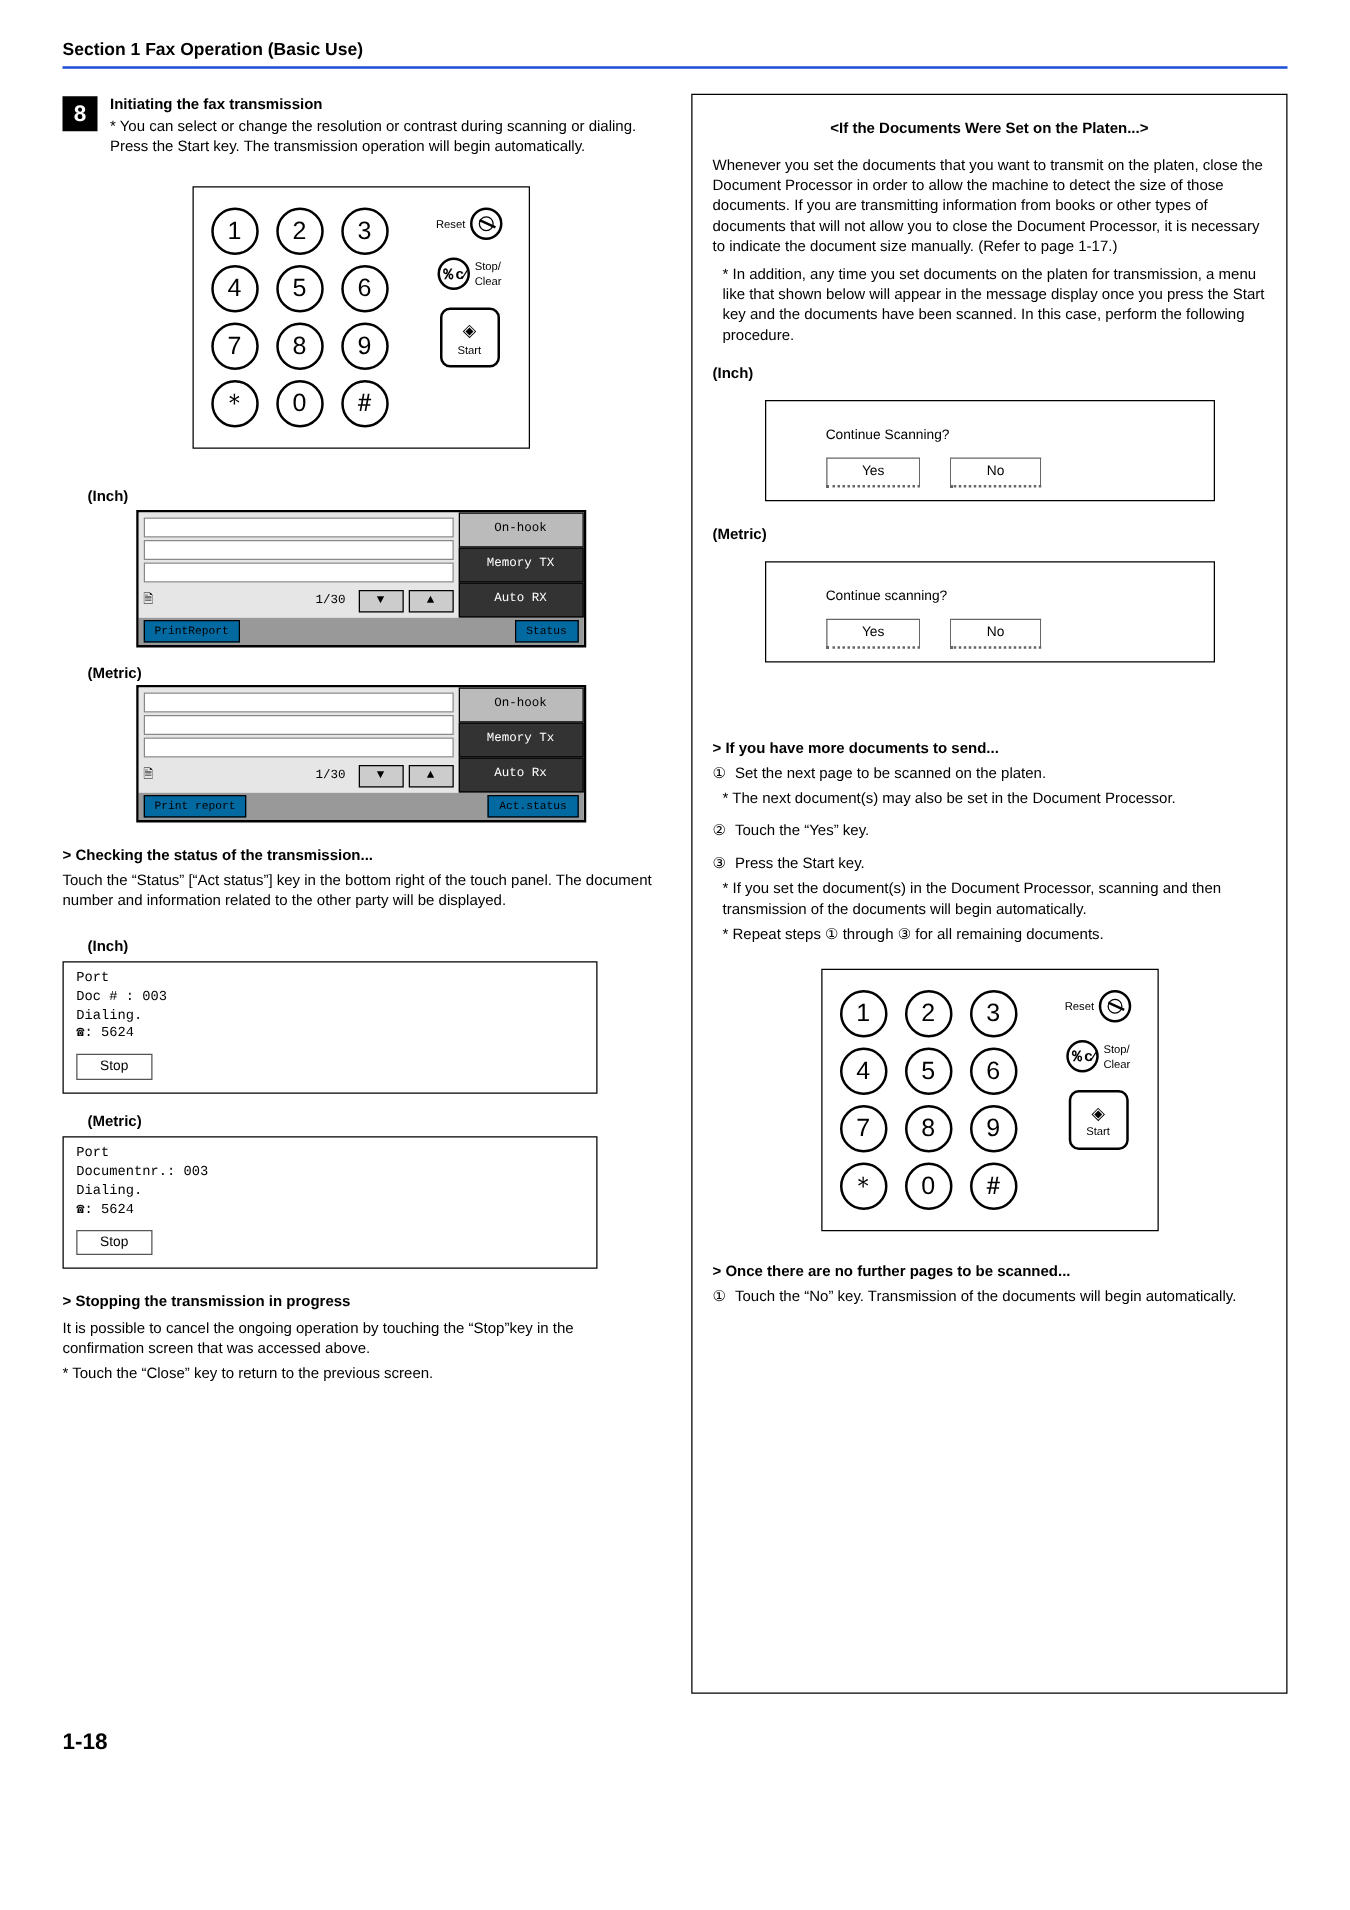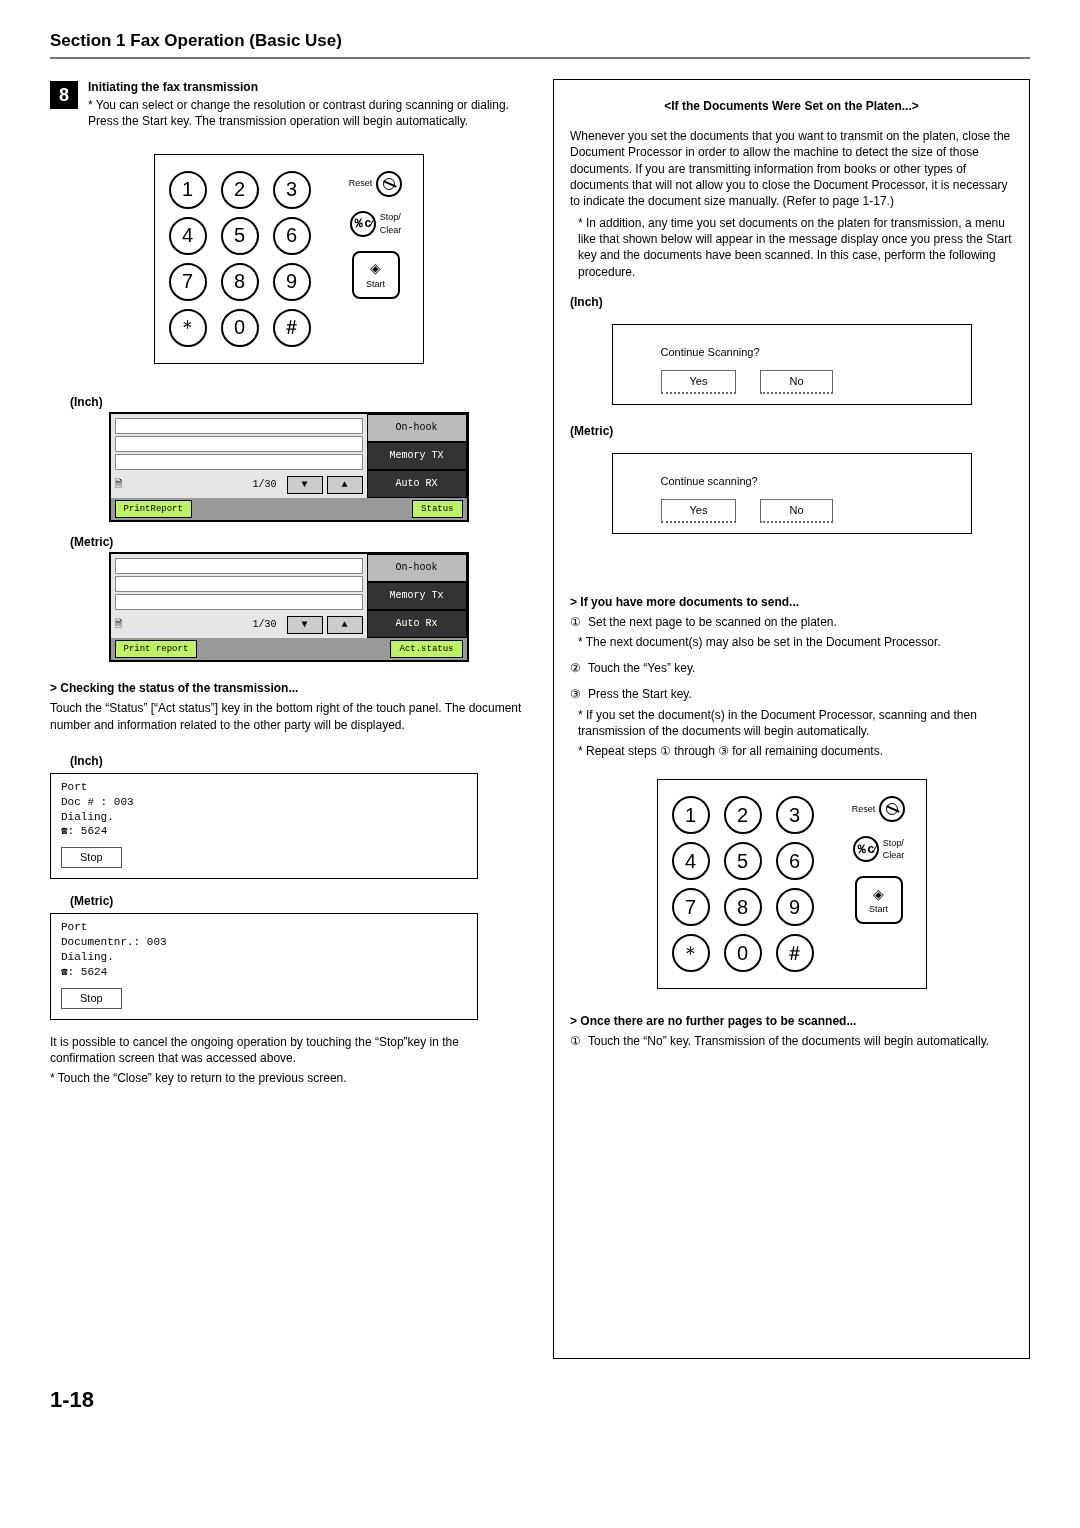--- a/index.html
+++ b/index.html
@@ -1,17 +1,17 @@
 <!DOCTYPE html>
 <html><head>
 <meta charset="utf-8">
 <style>
   * { box-sizing: border-box; margin: 0; padding: 0; }
   body { font-family: Arial, Helvetica, sans-serif; font-size: 12px; color: #000; background:#fff; width:1080px; margin:0 auto; padding:30px 50px 40px; line-height:1.35; }
-  .section-title { font-size:17px; font-weight:bold; border-bottom:2px solid #737373; padding-bottom:4px; margin-bottom:20px; }
+  .section-title { font-size:14px; font-weight:bold; border-bottom:2px solid #1d4ed8; padding-bottom:4px; margin-bottom:20px; }
   .columns { display:flex; gap:26px; }
   .col { flex:1; }
   .right-col-wrap { border:1px solid #000; padding:12px 16px 24px; min-height:1280px;}
   .step-row { display:flex; gap:10px; }
   .step-num { background:#000; color:#fff; width:28px; height:28px; display:flex; align-items:center; justify-content:center; font-size:18px; font-weight:bold; flex-shrink:0; margin-top:2px;}
   .bold { font-weight:bold; }
   .indent { margin-left:8px; }
   .para { margin-bottom:6px; }
   .keypad-box { border:1px solid #000; width:270px; margin:24px auto 30px; padding:16px 14px;}
   .keypad-grid { display:grid; grid-template-columns: repeat(3,44px); gap:8px; float:left;}
@@ -31,26 +31,26 @@
   .screen-main { display:flex;}
   .screen-left { flex:1; padding:4px; background:#e6e6e6;}
   .screen-left .wrow{border:1px solid #888;background:#fff;height:16px;margin-bottom:2px;}
   .screen-left .bot-row{display:flex;align-items:center;gap:4px;padding-top:4px;}
   .screen-left .pager{flex:1;text-align:right;padding-right:6px;}
   .screen-left .arwbtn{width:36px;height:18px;border:1px solid #000;background:#ccc;display:flex;align-items:center;justify-content:center;}
   .screen-right { width:100px;display:flex;flex-direction:column;}
   .sbtn {flex:1;border:1px solid #000;background:#333;color:#fff;display:flex;align-items:center;justify-content:center;font-size:10px;}
   .sbtn.light{background:#bbb;color:#000;}
   .screen-footer{display:flex;background:#999;}
-  .fbtn{padding:2px 8px;border:1px solid #000;background:#bef264;font-size:9px;margin:2px 4px;}
+  .fbtn{padding:2px 8px;border:1px solid #000;background:#0369a1;font-size:9px;margin:2px 4px;}
   .fbtn.spacer{flex:1;background:transparent;border:none;}
   .subhead { font-weight:bold; margin-top:18px; margin-bottom:4px;}
   .port-box { border:1px solid #000; width:428px; margin:4px 0 14px; padding:6px 10px 10px; font-family:'Courier New',monospace; font-size:11px;}
   .port-box .stop-btn { border:1px solid #555; display:inline-block; padding:2px 18px; margin-top:8px; font-family:Arial; font-size:11px;}
-  .page-num { font-size:22px; font-weight:bold; margin-top:26px;}
+  .page-num { font-size:18px; font-weight:bold; margin-top:26px;}
   .right-title { font-weight:bold; text-align:center; margin:6px 0 14px; font-size:12px;}
   .continue-box { border:1px solid #000; width:360px; margin:14px auto 18px; padding:20px 18px 10px; font-family:Arial; font-size:11px;}
   .continue-box .btns { display:flex; gap:24px; margin-left:30px; margin-top:10px;}
   .continue-box .btn { border:1px solid #666; border-bottom:2px dotted #666; padding:3px 28px;}
   .continue-box .prompt{margin-left:30px;}
   .li-row { display:flex; margin-bottom:4px; align-items:flex-start;}
   .li-row .mk { width:18px; flex-shrink:0;}
 </style>
 </head>
 <body>
@@ -170,20 +170,21 @@
 
     <div class="label-inch">(Metric)</div>
     <div class="port-box">
       <div>Port</div>
       <div>Documentnr.: 003</div>
       <div>Dialing.</div>
       <div>☎: 5624</div>
       <div class="stop-btn">Stop</div>
     </div>
 
+    <div class="subhead">&gt; Stopping the transmission in progress</div>
     <div>It is possible to cancel the ongoing operation by touching the “Stop”key in the confirmation screen that was accessed above.</div>
     <div style="margin-top:4px;">* Touch the “Close” key to return to the previous screen.</div>
 
   </div>
 
   <div class="col">
     <div class="right-col-wrap">
       <div class="right-title">&lt;If the Documents Were Set on the Platen...&gt;</div>
       <div class="para">Whenever you set the documents that you want to transmit on the platen, close the Document Processor in order to allow the machine to detect the size of those documents. If you are transmitting information from books or other types of documents that will not allow you to close the Document Processor, it is necessary to indicate the document size manually. (Refer to page 1-17.)</div>
       <div class="para indent">* In addition, any time you set documents on the platen for transmission, a menu like that shown below will appear in the message display once you press the Start key and the documents have been scanned. In this case, perform the following procedure.</div>

